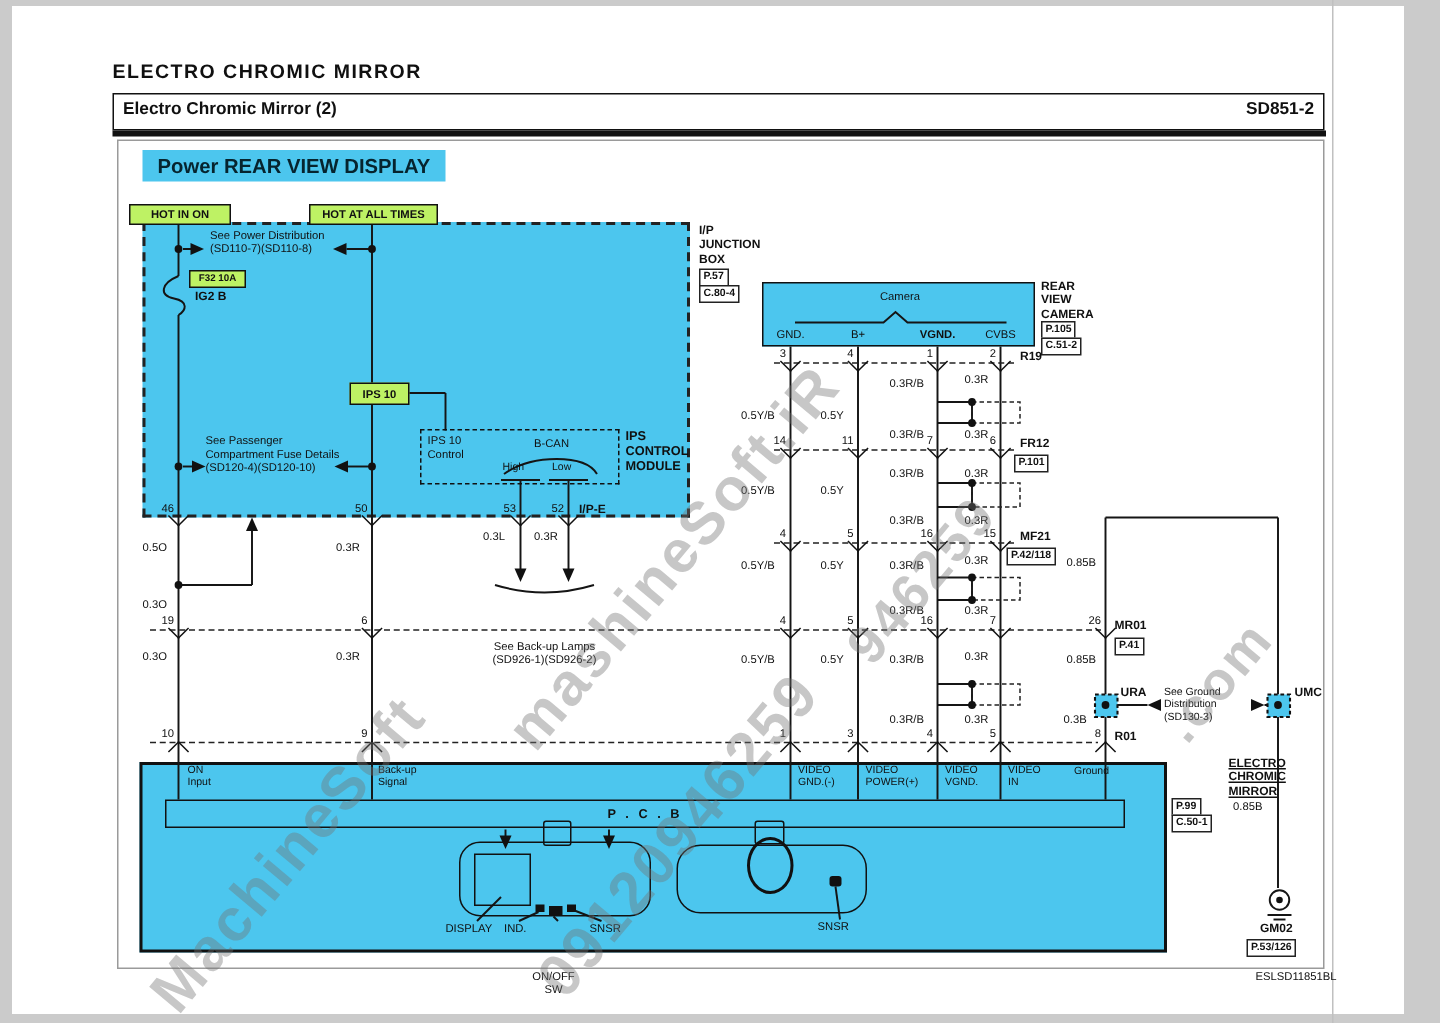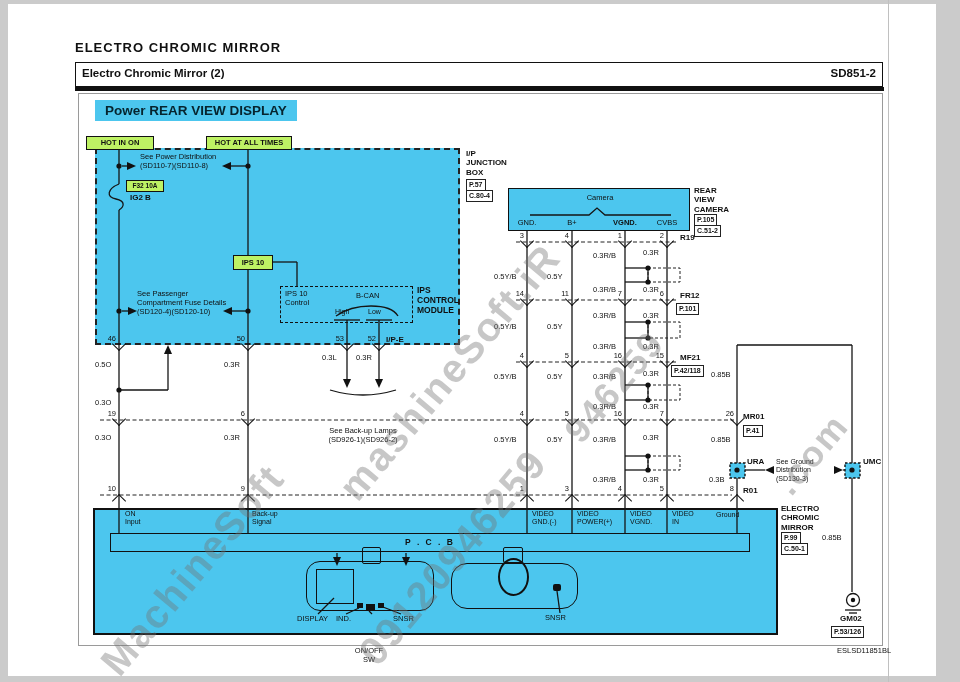--- a/index.html
+++ b/index.html
@@ -223,21 +223,21 @@
   <div class="mirror-shape" style="left:498px;top:558px;width:27px;height:34px;border-radius:50%;border-width:2px;"></div>
   <div class="blacktab" style="left:553px;top:584px;width:8px;height:7px;border-radius:2px;"></div>
 
   <div class="t z3" style="left:297px;top:615px;">DISPLAY</div>
   <div class="t z3" style="left:336px;top:615px;">IND.</div>
   <div class="t c z3" style="left:354px;top:615px;width:30px;">ON/OFF
 SW</div>
   <div class="t z3" style="left:393px;top:615px;">SNSR</div>
   <div class="t z3" style="left:545px;top:614px;">SNSR</div>
 
-  <div class="t b z3" style="left:781px;top:504px;font-size:8px;">ELECTRO
+  <div class="t b z3" style="left:819px;top:504px;font-size:8px;text-decoration:underline;">ELECTRO
 CHROMIC
 MIRROR</div>
   <div class="refbox z3" style="left:781px;top:532px;">P.99</div>
   <div class="refbox z3" style="left:781px;top:543px;">C.50-1</div>
 
   <div class="t z3" style="left:837px;top:647px;font-size:7.5px;">ESLSD11851BL</div>
 <span class="wlab z3" style="left: 95px; top: 360px;">0.5O</span>
     <span class="wlab z3" style="left: 95px; top: 398px;">0.3O</span>
     <span class="wlab z3" style="left: 95px; top: 433px;">0.3O</span>
     <span class="wlab z3" style="left: 224px; top: 360px;">0.3R</span>

